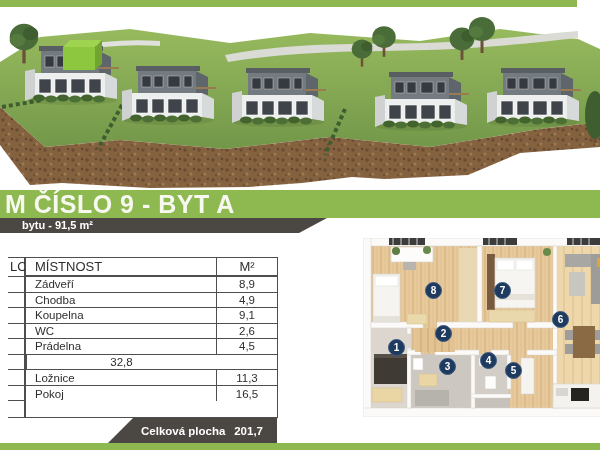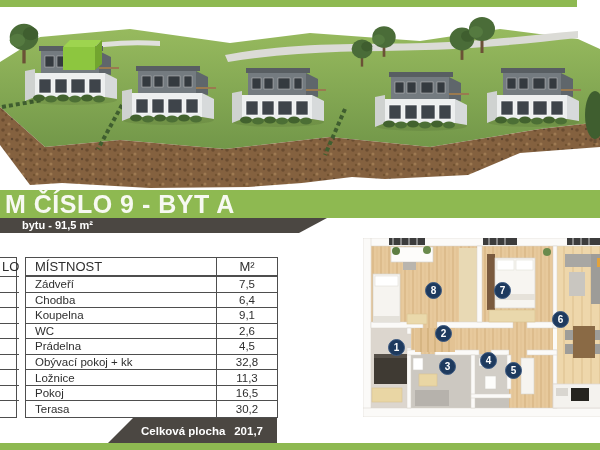--- a/index.html
+++ b/index.html
@@ -15,21 +15,21 @@
              display:flex;justify-content:space-between;align-items:center;
              padding:0 5px;box-sizing:border-box;}
   .title-left{color:#f7f9f1;font-size:25px;font-weight:bold;letter-spacing:.5px;white-space:nowrap;}
   .title-right{color:#f7f9f1;font-size:23px;font-weight:bold;letter-spacing:1px;white-space:nowrap;}
   
   .area-bar{position:absolute;left:0;top:218px;width:330px;height:15px;background:#4b4742;
             clip-path:polygon(0 0,327px 0,299px 100%,0 100%);
             color:#ffffff;font-size:11px;font-weight:bold;line-height:15px;
             padding-left:22px;box-sizing:border-box;}
   
-  .tbl-col1{position:absolute;left:0;top:257px;width:17px;height:161px;
+  .tbl-col1{position:absolute;left:8px;top:257px;width:17px;height:161px;
             border-top:1px solid #4e4e4e;border-right:1px solid #4e4e4e;border-bottom:1px solid #4e4e4e;
             display:grid;grid-template-rows:19px repeat(9,1fr);box-sizing:border-box;}
   .c1-cell{border-bottom:1px solid #4e4e4e;font-size:13px;color:#2e2e2e;line-height:18px;padding-left:2px;}
   .c1-cell:last-child{border-bottom:none;}
   .tbl-main{position:absolute;left:25px;top:257px;width:253px;height:161px;
             border:1px solid #4e4e4e;display:grid;grid-template-rows:19px repeat(9,1fr);
             box-sizing:border-box;background:#fff;}
   .t-row{display:grid;grid-template-columns:1fr 61px;border-bottom:1px solid #4e4e4e;}
   .t-row:last-child{border-bottom:none;}
   .t-row.head{border-bottom:2px solid #4e4e4e;}
@@ -266,53 +266,48 @@
     <div class="c1-cell"></div>
   </div>
 
   <div class="tbl-main">
     <div class="t-row head">
       <div class="cell name">MÍSTNOST</div>
       <div class="cell area">M²</div>
     </div>
     <div class="t-row">
       <div class="cell name">Zádveří</div>
-      <div class="cell area">7,5</div>
+      <div class="cell area">8,9</div>
     </div>
     <div class="t-row">
       <div class="cell name">Chodba</div>
-      <div class="cell area">6,4</div>
+      <div class="cell area">4,9</div>
     </div>
     <div class="t-row">
       <div class="cell name">Koupelna</div>
       <div class="cell area">9,1</div>
     </div>
     <div class="t-row">
       <div class="cell name">WC</div>
       <div class="cell area">2,6</div>
     </div>
     <div class="t-row">
       <div class="cell name">Prádelna</div>
       <div class="cell area">4,5</div>
     </div>
     <div class="t-row">
-      <div class="cell name">Obývací pokoj + kk</div>
       <div class="cell area">32,8</div>
     </div>
     <div class="t-row">
       <div class="cell name">Ložnice</div>
       <div class="cell area">11,3</div>
     </div>
     <div class="t-row">
       <div class="cell name">Pokoj</div>
       <div class="cell area">16,5</div>
-    </div>
-    <div class="t-row">
-      <div class="cell name">Terasa</div>
-      <div class="cell area">30,2</div>
     </div>
   </div>
 
   <div class="tbl-footer">
     <span>Celková plocha</span>
     <span>201,7</span>
   </div>
 
   <div class="plan">
     <svg width="260" height="179" viewBox="0 0 260 179">

